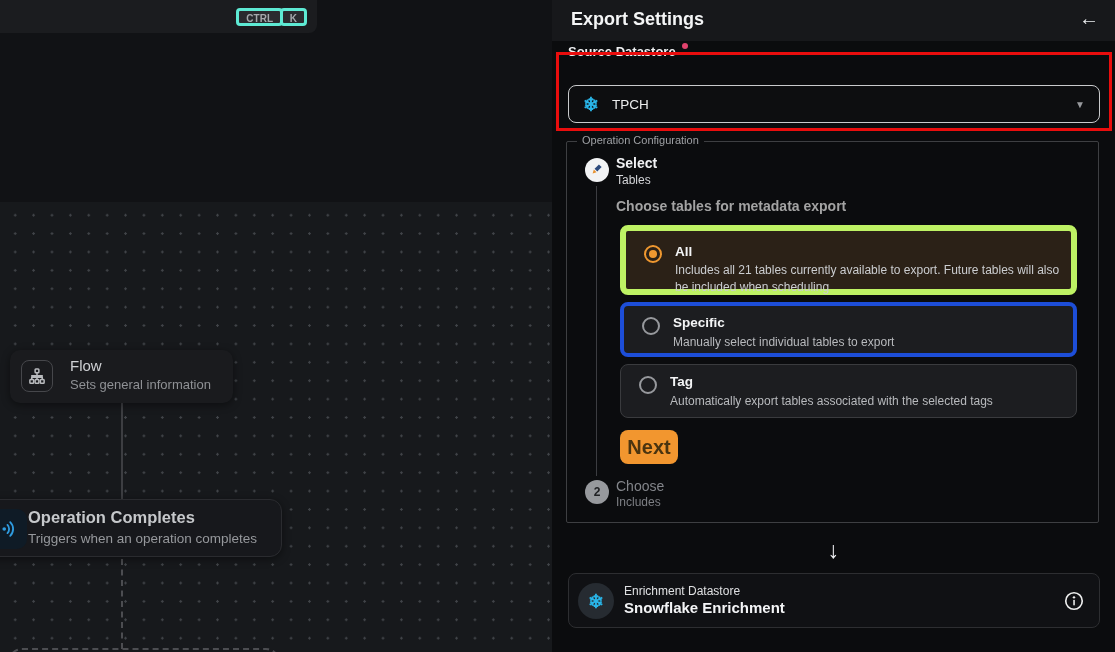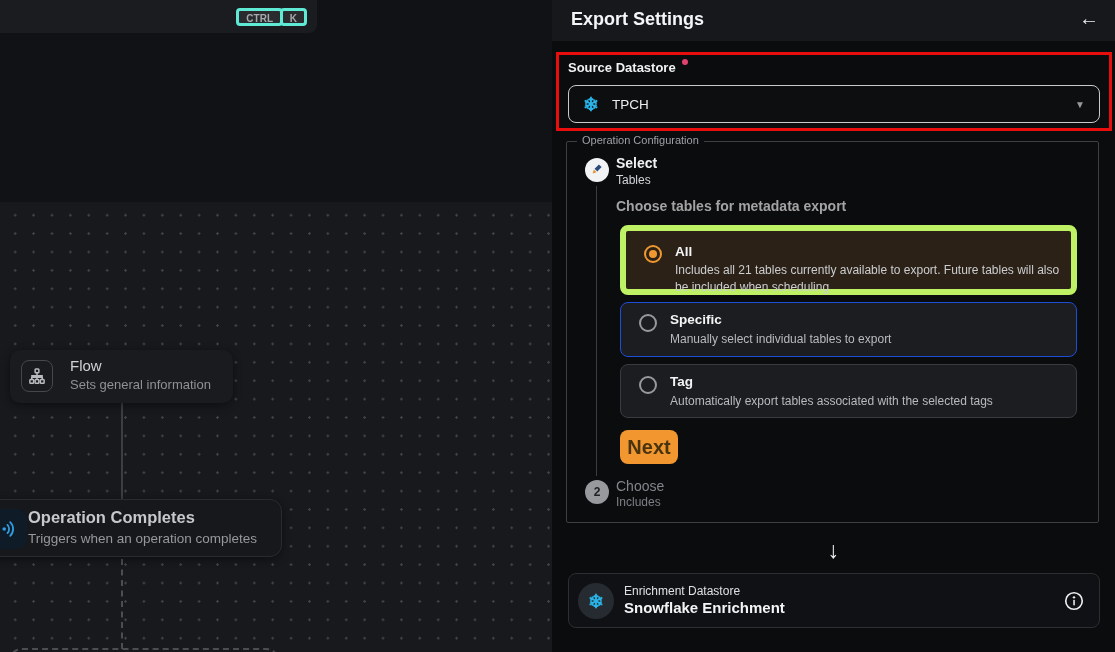--- a/index.html
+++ b/index.html
@@ -35,21 +35,21 @@
   .connector-solid { position:absolute; left:121px; top:402px; width:2px; height:97px; background:#3d3e42; }
   .connector-dashed { position:absolute; left:121px; top:559px; width:0; height:90px; border-left:2px dashed #4c4d51; }
   .drop-zone { position:absolute; left:8px; top:648px; width:272px; height:60px; border:2px dashed #4c4d51; border-radius:14px; }
 
   
   .panel { position:absolute; left:552px; top:0; width:563px; height:652px; background:#0b0c0e; }
   .panel-header { position:absolute; left:0; top:0; width:563px; height:41px; background:#17181b; }
   .panel-title { position:absolute; left:19px; top:9px; font-size:18px; font-weight:600; color:#f4f5f6; }
   .back-btn { position:absolute; right:16px; top:7px; font-size:20px; color:#eceef0; background:none; border:none; cursor:pointer; }
 
-  .src-label-row { position:absolute; left:16px; top:58px;text-align:right; }
+  .src-label-row { position:absolute; left:16px; top:42px;text-align:right; }
   .src-label { font-size:13px; font-weight:700; color:#f0f1f3; }
   .req-dot { display:inline-block; width:6px; height:6px; border-radius:50%; background:#E1426D; margin-left:6px; vertical-align:7px; }
 
   .dropdown { position:absolute; left:16px; top:85px; width:532px; height:38px; background:#0d0e10;
     border:1px solid #c9cacc; border-radius:8px; display:flex; align-items:center; padding:0 14px; cursor:pointer; }
   .snowflake { color:#29B5E8; font-size:19px; font-weight:700; line-height:1; }
   .dropdown-value { margin-left:13px; font-size:13.5px; font-weight:500; color:#eceded; }
   .dropdown-chevron { margin-left:auto; font-size:10px; color:#97999d; }
 
   .annotation-box { position:absolute; left:4px; top:52px; width:556px; height:79px;
@@ -67,21 +67,21 @@
   .step-title { position:absolute; left:49px; font-size:14px; font-weight:700; color:#f0f1f3; }
   .step-sub { position:absolute; left:49px; font-size:12px; color:#d4d5d8; }
   .step1-title { top:13px; } .step1-sub { top:31px; }
   .step2-title { top:336px; color:#83858a; font-weight:500; } .step2-sub { top:353px; color:#7d7f84; }
   .step-line { position:absolute; left:29px; top:44px; width:0; height:290px; border-left:1px solid #3c3d41; }
 
   .section-heading { position:absolute; left:49px; top:56px; font-size:14px; font-weight:700; color:#a3a3a3; }
 
   .option-card { position:absolute; left:53px; width:457px; border-radius:8px; cursor:pointer; }
   .option-all { top:83px; height:70px; background:#2b2117; border:6px solid #bef264; }
-  .option-specific { top:160px; height:55px; background:#1c1d20; border:1px solid #1d4ed8; }
+  .option-specific { top:160px; height:55px; background:#1c1d20; border:4px solid #1d4ed8; }
   .option-tag { top:222px; height:54px; background:#1c1d20; border:1px solid #3a3b3e; }
   .radio { position:absolute; left:18px; width:18px; height:18px; border-radius:50%;
     display:flex; align-items:center; justify-content:center; }
   .radio.on { border:2px solid #ef9830; }
   .radio.on .radio-dot { width:8px; height:8px; border-radius:50%; background:#ef9830; }
   .radio.off { border:2px solid #97999d; }
   .opt-label { position:absolute; left:49px; font-size:13.5px; font-weight:700; color:#f3f4f5; }
   .opt-desc { position:absolute; left:49px; font-size:12px; line-height:1.4; color:#cbcdd0; width:400px; }
   .option-all .radio { top:14px; } .option-all .opt-label { top:13px; } .option-all .opt-desc { top:31px; }
   .option-specific .radio, .option-tag .radio { top:11px; }

